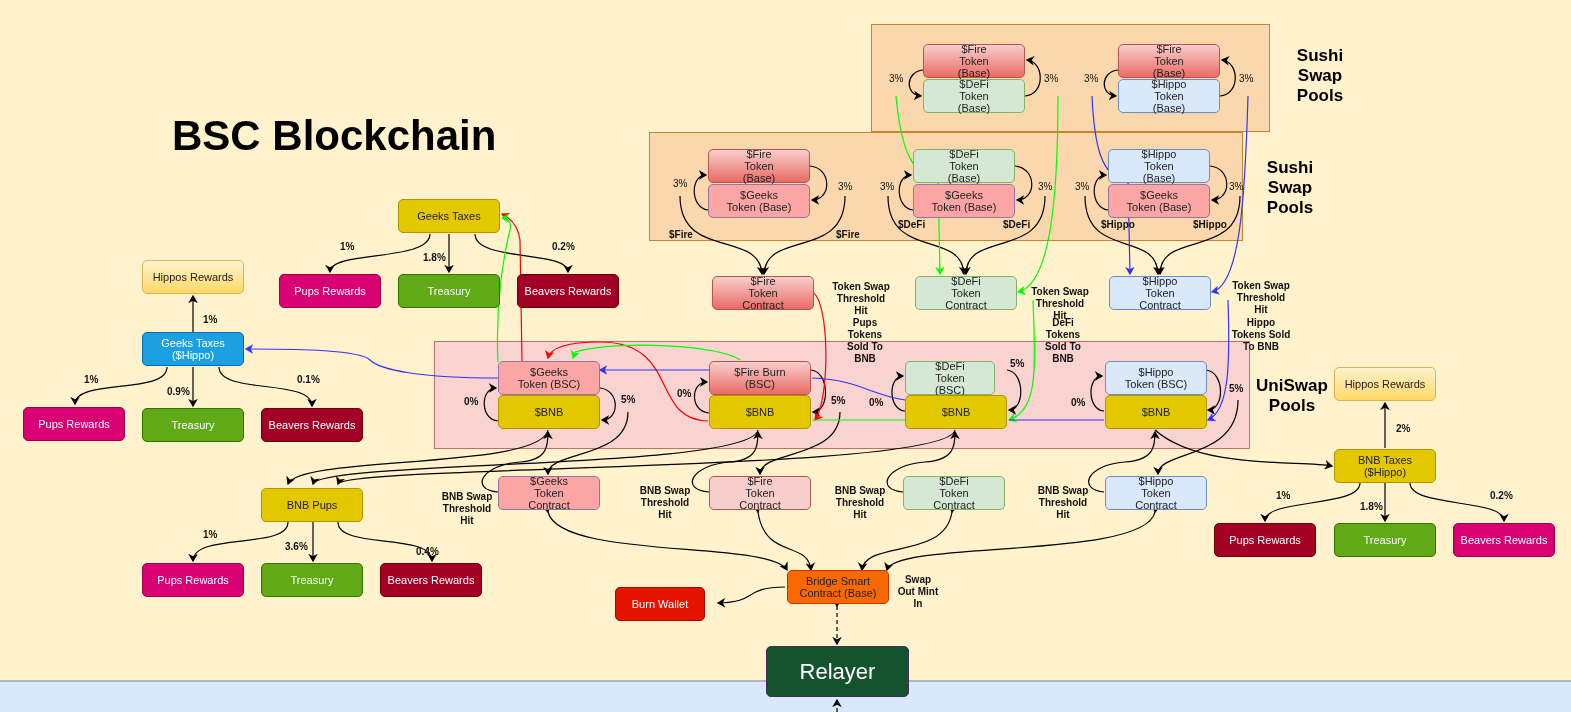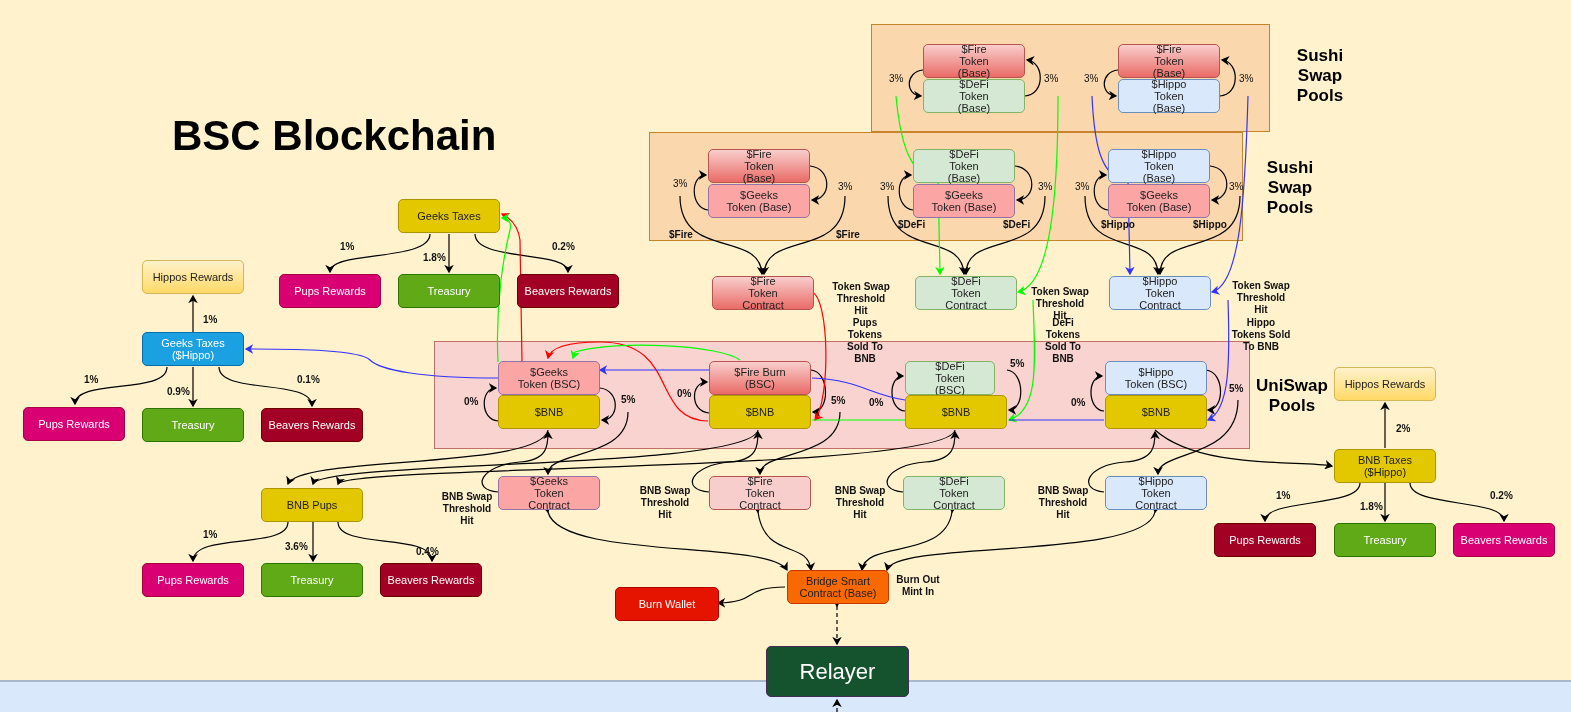--- a/index.html
+++ b/index.html
@@ -252,15 +252,15 @@
 <div class="node n-yellow" style="left:1334px;top:449px;width:102px;height:34px;padding:0 20px;">BNB Taxes ($Hippo)</div>
 <div class="node n-darkred" style="left:1214px;top:523px;width:102px;height:34px;">Pups Rewards</div>
 <div class="node n-treasury" style="left:1334px;top:523px;width:102px;height:34px;">Treasury</div>
 <div class="node n-magenta" style="left:1453px;top:523px;width:102px;height:34px;">Beavers Rewards</div>
 <div class="lbl" style="left:1396px;top:423px;">2%</div>
 <div class="lbl" style="left:1276px;top:490px;">1%</div>
 <div class="lbl" style="left:1360px;top:501px;">1.8%</div>
 <div class="lbl" style="left:1490px;top:490px;">0.2%</div>
 
 <div class="node n-orange" style="left:787px;top:570px;width:102px;height:34px;padding:16px 10px;">Bridge Smart Contract (Base)</div>
-<div class="lbl" style="left:896px;top:574px;width:44px;white-space:normal;">Burn Out Mint In</div>
-<div class="node n-burn" style="left:615px;top:587px;width:104px;height:34px;">Burn Wallet</div>
+<div class="lbl" style="left:896px;top:574px;width:44px;white-space:normal;">Swap Out Mint In</div>
+<div class="node n-burn" style="left:615px;top:587px;width:90px;height:34px;">Burn Wallet</div>
 <div class="node n-relayer" style="left:766px;top:646px;width:143px;height:51px;">Relayer</div>
 
 </body></html>

